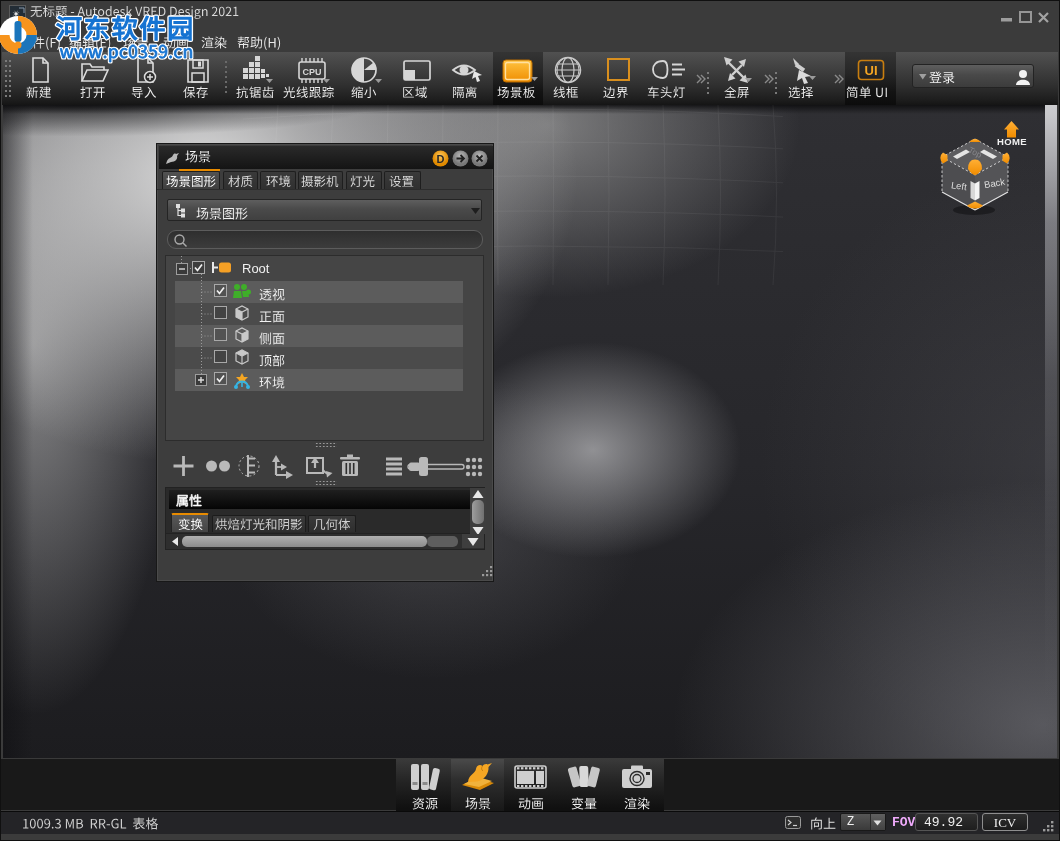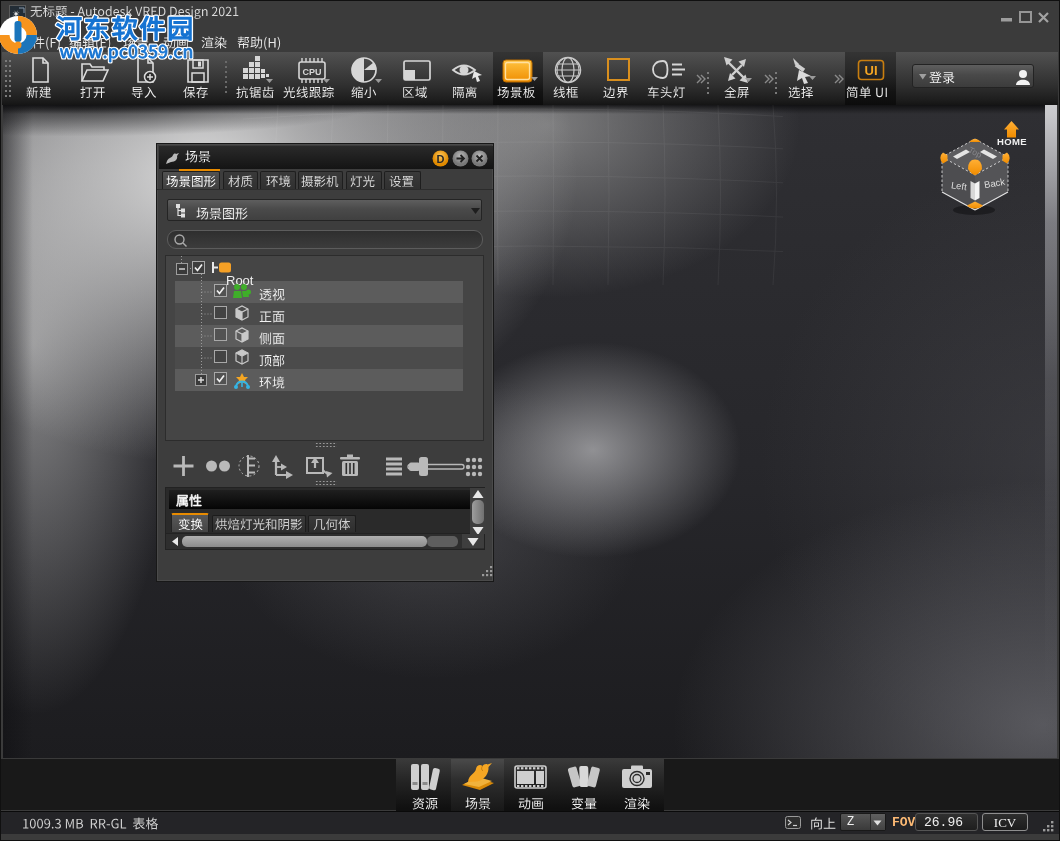--- a/index.html
+++ b/index.html
@@ -553,21 +553,21 @@
           <path d="M3 6 H9" stroke="#dddddd" stroke-width="1.4"></path>
         </svg>
       <div class="cb" style="left:26px; top:5px;"></div>
       <svg class="abs" style="left:26px; top:5px;" width="13" height="13">
           <path d="M3 6.5 L5.5 9.5 L10 3.5" stroke="#f0f0f0" stroke-width="1.7" fill="none"></path>
         </svg>
       <svg class="abs" style="left:45px; top:4px;" width="22" height="15">
           <path d="M2 2 V13 M2 7.5 H7" stroke="#e8e8e8" stroke-width="2"></path>
           <rect x="8" y="2.5" width="12" height="10" rx="2.5" fill="#f5a025"></rect>
         </svg>
-      <div class="treetext" style="left:60px; top:5px;margin-top:12px;">Root</div>
+      <div class="treetext" style="left:76px; top:5px;">Root</div>
 
       <div class="cb" style="left:48px; top:28px;"></div>
       <svg class="abs" style="left:48px; top:28px;" width="13" height="13">
           <path d="M3 6.5 L5.5 9.5 L10 3.5" stroke="#f0f0f0" stroke-width="1.7" fill="none"></path>
         </svg>
       <svg class="abs" style="left:66px; top:27px;" width="20" height="17">
           <g fill="#3fae29">
             <circle cx="5" cy="4" r="3"></circle>
             <circle cx="12" cy="4" r="3"></circle>
             <path d="M2 8 H9 L10 15 H1 Z"></path>
@@ -865,23 +865,23 @@
   <svg class="abs" style="left:810px; top:5.1px;" width="28" height="18">
       <path transform="translate(0,11.4)" d="M5.7 -10.9C5.5 -10.3 5.2 -9.4 4.9 -8.7L1.3 -8.7L1.3 1L2.2 1L2.2 -7.7L10.8 -7.7L10.8 -0.3C10.8 -0 10.7 0.1 10.5 0.1C10.2 0.1 9.3 0.1 8.4 0C8.5 0.3 8.7 0.8 8.7 1C9.9 1 10.7 1 11.2 0.9C11.6 0.7 11.8 0.4 11.8 -0.3L11.8 -8.7L5.9 -8.7C6.3 -9.3 6.6 -10 6.9 -10.8ZM4.8 -5.1L8.1 -5.1L8.1 -2.6L4.8 -2.6ZM4 -6L4 -0.8L4.8 -0.8L4.8 -1.7L9 -1.7L9 -6ZM18.6 -10.7L18.6 -0.6L13.7 -0.6L13.7 0.4L25.4 0.4L25.4 -0.6L19.6 -0.6L19.6 -5.7L24.5 -5.7L24.5 -6.7L19.6 -6.7L19.6 -10.7Z" fill="#e8e8e8"></path>
     </svg>
   <div class="abs" style="left:840px; top:1px; width:46px; height:18px; border:1px solid #191919; border-radius:2px; background:linear-gradient(#565656,#3a3a3a);">
     <span class="abs" style="left:6px; top:1px; font-size:12px; color:#f0f0f0; font-family:'Liberation Mono',monospace;">Z</span>
     <div class="abs" style="left:29px; top:0; width:15px; height:16px; border-left:1px solid #2a2a2a; background:linear-gradient(#606060,#424242);"></div>
     <svg class="abs" style="left:32px; top:6px;" width="10" height="7">
         <path d="M0.5 0.5 H8.5 L4.5 5.5 Z" fill="#e0e0e0"></path>
       </svg>
   </div>
-  <span class="abs" style="left:892px; top:3px; font-size:13px; color:#fdba74; font-family:'Liberation Mono',monospace; font-weight:bold;">FOV</span>
+  <span class="abs" style="left:892px; top:3px; font-size:13px; color:#f0abfc; font-family:'Liberation Mono',monospace; font-weight:bold;">FOV</span>
   <div class="abs" style="left:915px; top:1px; width:63px; height:18px; border:1px solid #555; border-radius:3px; background:linear-gradient(#303030,#1e1e1e);">
-    <span class="abs" style="left:8px; top:1px; font-size:13px; color:#f0f0f0; font-family:'Liberation Mono',monospace;">26.96</span>
+    <span class="abs" style="left:8px; top:1px; font-size:13px; color:#f0f0f0; font-family:'Liberation Mono',monospace;">49.92</span>
   </div>
   <div class="abs" style="left:982px; top:1px; width:46px; height:18px; border:1px solid #8e8e8e; border-radius:3px; background:linear-gradient(#2e2e2e,#1c1c1c);">
     <span class="abs" style="left:0; top:1px; width:100%; text-align:center; font-size:13px; color:#f0f0f0; font-family:Liberation Serif, serif;">ICV</span>
   </div>
   <svg class="abs" style="left:1040px; top:8px;" width="15" height="14">
       <g fill="#9a9a9a">
         <rect x="11" y="1" width="2.4" height="2.4"></rect>
         <rect x="11" y="5" width="2.4" height="2.4"></rect>
         <rect x="7" y="5" width="2.4" height="2.4"></rect>
         <rect x="11" y="9" width="2.4" height="2.4"></rect>

